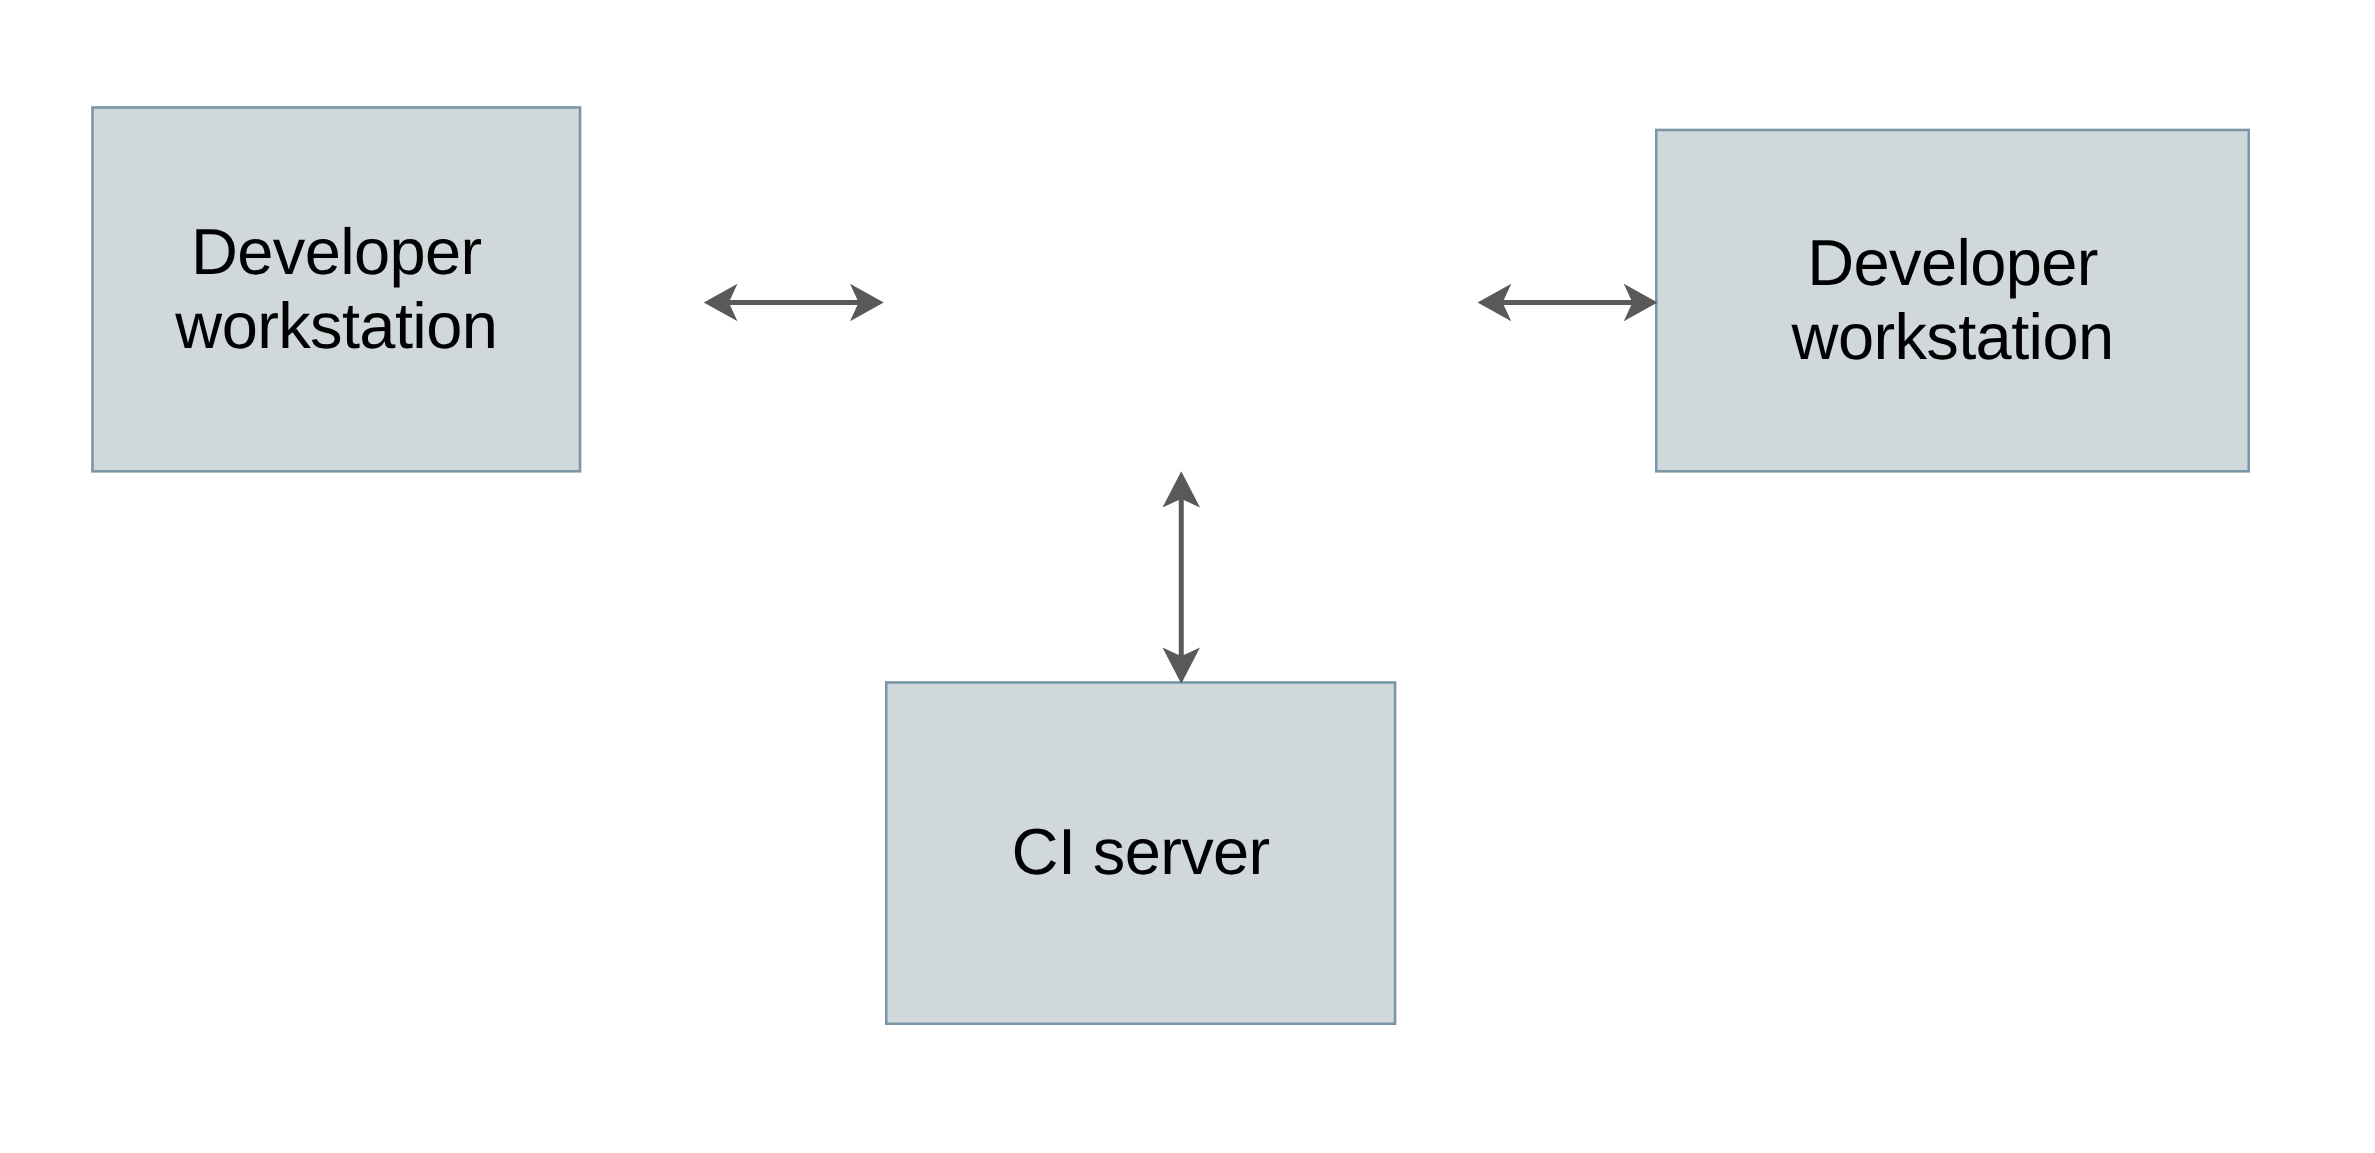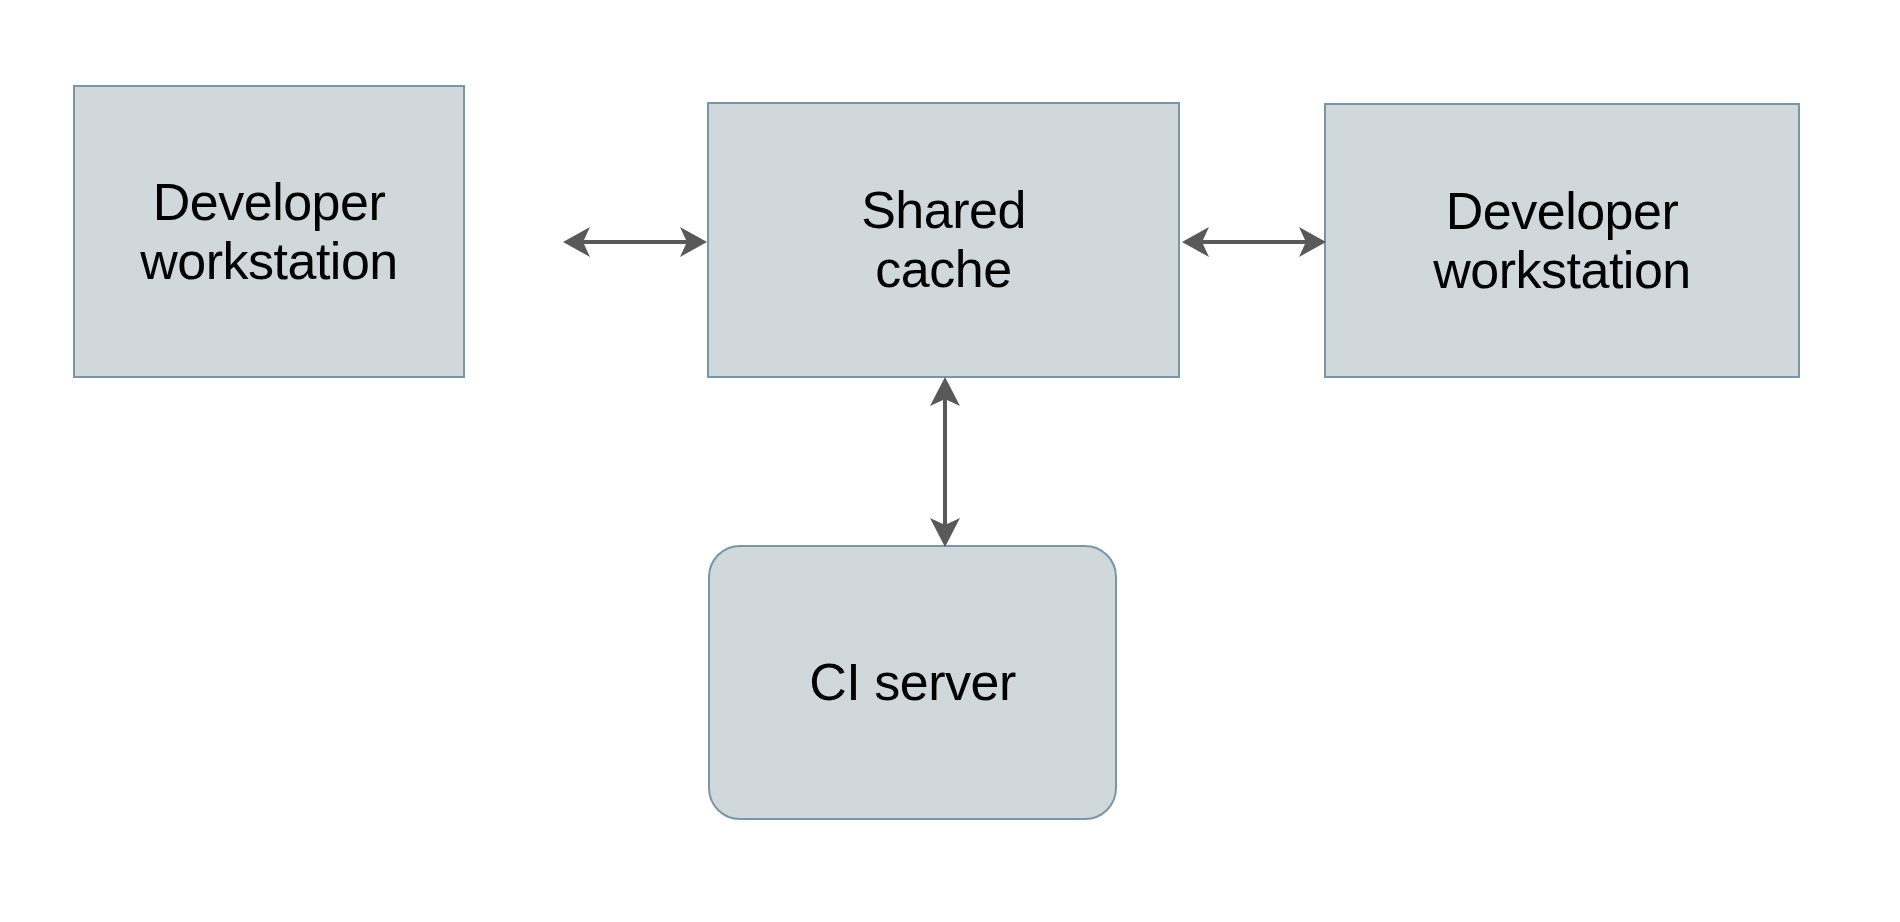--- a/index.html
+++ b/index.html
@@ -40,40 +40,36 @@
     position: absolute;
   }
   .edge svg {
     display: block;
     overflow: visible;
   }
   
   #node-dev-left   { left: 73px;   top: 85px;  width: 392px; height: 293px; }
   #node-shared     { left: 707px;  top: 102px; width: 473px; height: 276px; }
   #node-dev-right  { left: 1324px; top: 103px; width: 476px; height: 275px; }
-  #node-ci         { left: 708px;  top: 545px; width: 409px; height: 275px; border-radius: 32px; }
+  #node-ci         { left: 708px;  top: 545px; width: 409px; height: 275px; }
   
   #edge-left   { left: 560px;  top: 218px; width: 150px; height: 48px; }
   #edge-right  { left: 1179px; top: 218px; width: 150px; height: 48px; }
   #edge-ci     { left: 921px;  top: 374px; width: 48px;  height: 176px; }
 </style>
 </head>
 <body>
 
 <div id="canvas">
 
   <div class="node" id="node-dev-left">
     <div class="node-label">Developer
 workstation</div>
   </div>
 
-  <div class="node" id="node-shared">
-    <div class="node-label">Shared
-cache</div>
-  </div>
 
   <div class="node" id="node-dev-right">
     <div class="node-label">Developer
 workstation</div>
   </div>
 
   <div class="node" id="node-ci">
     <div class="node-label">CI server</div>
   </div>
 

